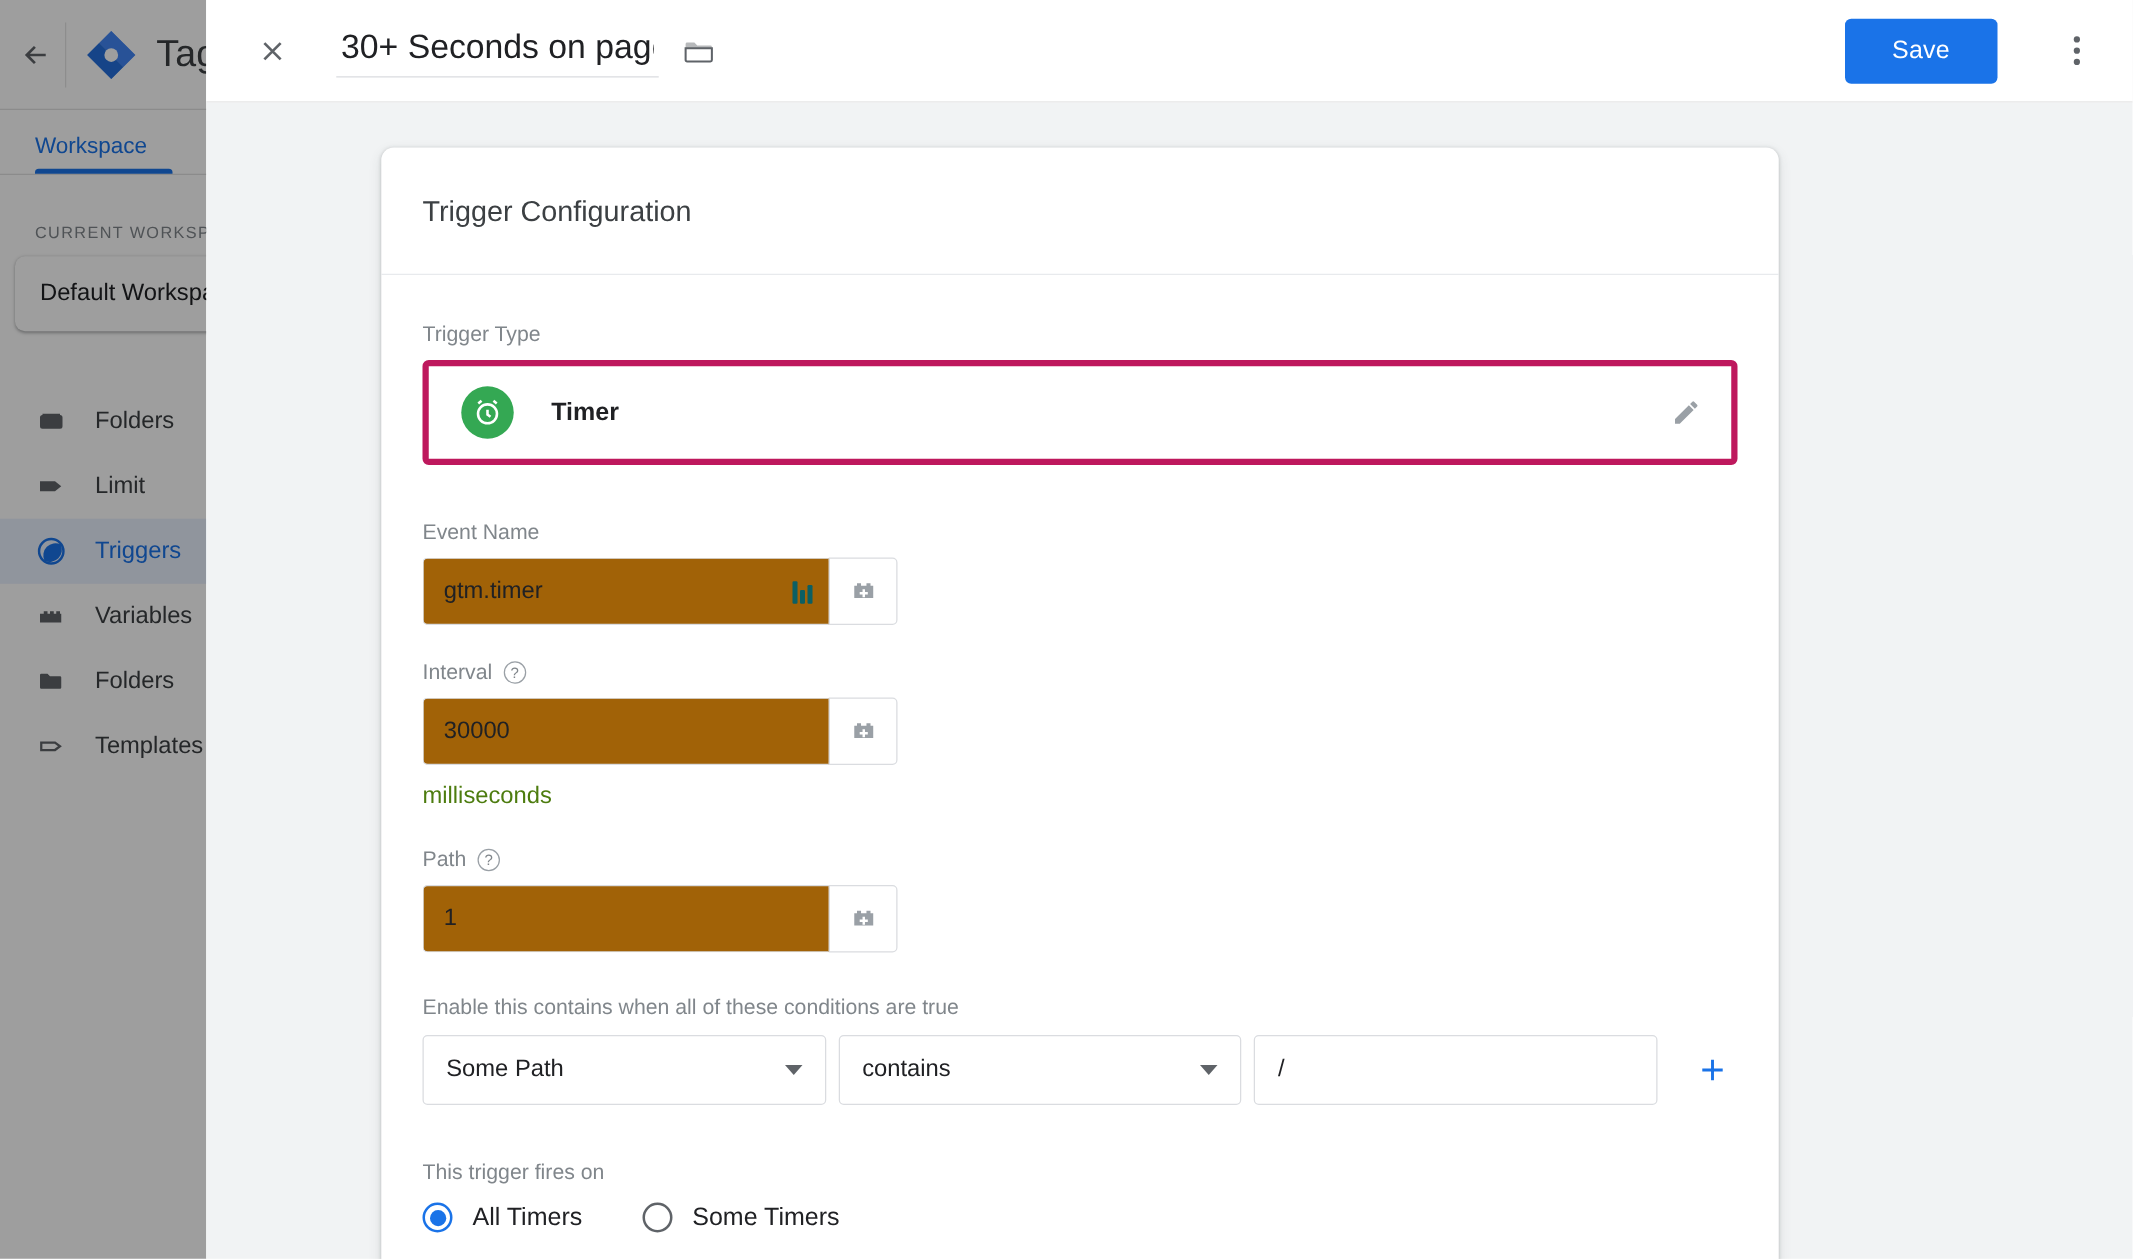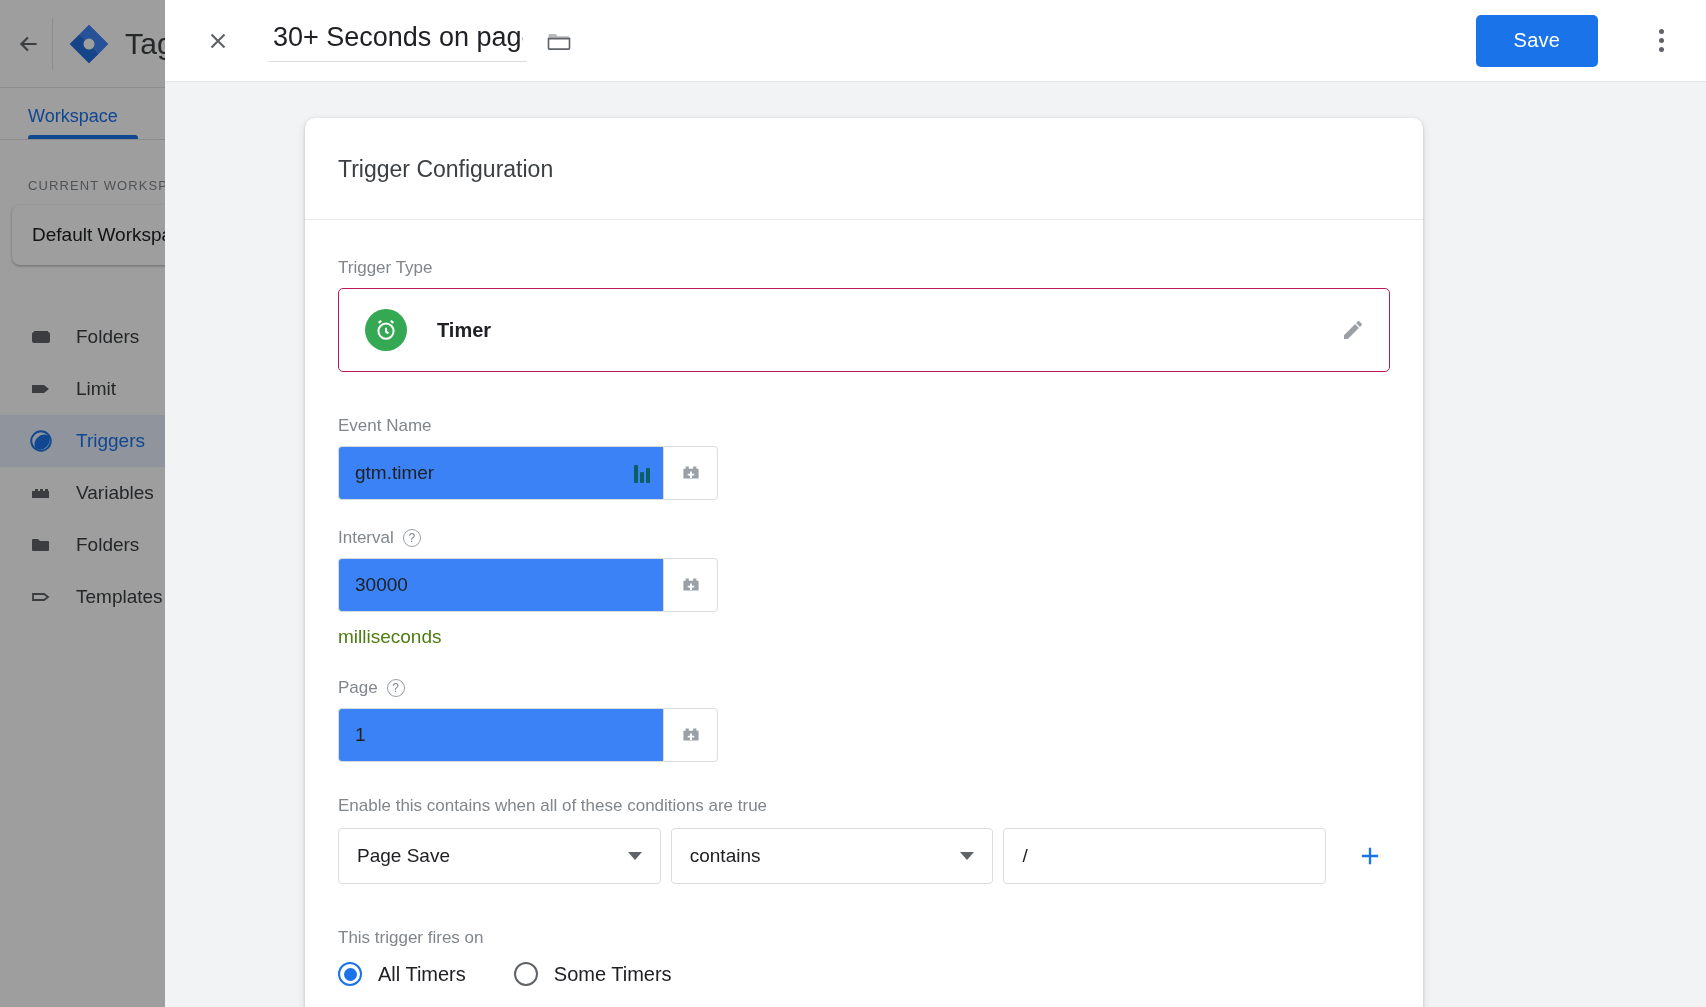--- a/index.html
+++ b/index.html
@@ -148,21 +148,21 @@
   }
   .help-ico {
     width: 18px; height: 18px; border-radius: 50%;
     border: 1.6px solid #9aa0a6; color: #80868b;
     font-size: 12px; display: flex; align-items: center; justify-content: center;
     line-height: 1; cursor: pointer;
   }
 
   
   .type-box {
-    height: 84px; border: 1px solid #be185d; border-radius: 5px;
+    height: 84px; border: 5px solid #be185d; border-radius: 5px;
     display: flex; align-items: center; padding: 0 18px 0 26px;
     margin-bottom: 44px; cursor: pointer; background: #fff;
   }
   .timer-ico {
     width: 42px; height: 42px; border-radius: 50%; background: #34a853;
     display: flex; align-items: center; justify-content: center; flex: none;
   }
   .type-name {
     margin-left: 30px; font-size: 20px; color: #202124; font-weight: bold;
   }
@@ -170,21 +170,21 @@
     margin-left: auto; width: 36px; height: 36px; color: #9aa0a6;
     display: flex; align-items: center; justify-content: center; cursor: pointer;
   }
 
   
   .input-row { display: flex; align-items: stretch; width: 380px; }
   .txt-input {
     flex: 1; height: 54px; border: 1px solid #dadce0; border-right: none;
     border-radius: 4px 0 0 4px; padding: 0 42px 0 16px;
     font-size: 19px; color: #202124; outline: none;
-    font-family: "Liberation Sans", sans-serif; background: #3b82f6;
+    font-family: "Liberation Sans", sans-serif; background: #a16207;
     min-width: 0;
   }
   .input-row.has-badge { position: relative; }
   .badge-ico {
     position: absolute; right: 68px; top: 50%; transform: translateY(-50%);
     display: flex; gap: 2px; align-items: flex-end; height: 20px;
     pointer-events: none;
   }
   .badge-ico i { display: block; width: 4px; background: #0b5f63; border-radius: 1px; }
   .lego-btn {
@@ -412,37 +412,37 @@
         <button class="lego-btn">
           <svg width="26" height="26" viewBox="0 0 24 24">
             <path d="M5 8h2V6h3v2h4V6h3v2h2v9H5V8z" fill="#9aa0a6"></path>
             <path d="M11.1 10.5h1.8v2.1H15v1.8h-2.1v2.1h-1.8v-2.1H9v-1.8h2.1v-2.1z" fill="#ffffff"></path>
           </svg>
         </button>
       </div>
       <div class="unit-text">milliseconds</div>
 
       <div class="field-label" style="margin-top:30px">
-        <span>Page</span>
+        <span>Path</span>
         <span class="help-ico">?</span>
       </div>
       <div class="input-row">
         <input class="txt-input" type="text" style="padding-right: 16px;" value="1">
         <button class="lego-btn">
           <svg width="26" height="26" viewBox="0 0 24 24">
             <path d="M5 8h2V6h3v2h4V6h3v2h2v9H5V8z" fill="#9aa0a6"></path>
             <path d="M11.1 10.5h1.8v2.1H15v1.8h-2.1v2.1h-1.8v-2.1H9v-1.8h2.1v-2.1z" fill="#ffffff"></path>
           </svg>
         </button>
       </div>
 
       <div class="cond-caption" style="margin-top:34px">Enable this contains when all of these conditions are true</div>
       <div class="cond-row">
         <div class="select-box op1">
-          <span>Page Save</span>
+          <span>Some Path</span>
           <span class="caret"></span>
         </div>
         <div class="select-box op2">
           <span>contains</span>
           <span class="caret"></span>
         </div>
         <input class="val-input" type="text" value="/" style="">
         <div class="plus-btn">
           <svg width="28" height="28" viewBox="0 0 24 24" fill="currentColor">
             <path d="M11 5h2v6h6v2h-6v6h-2v-6H5v-2h6V5z"></path>

